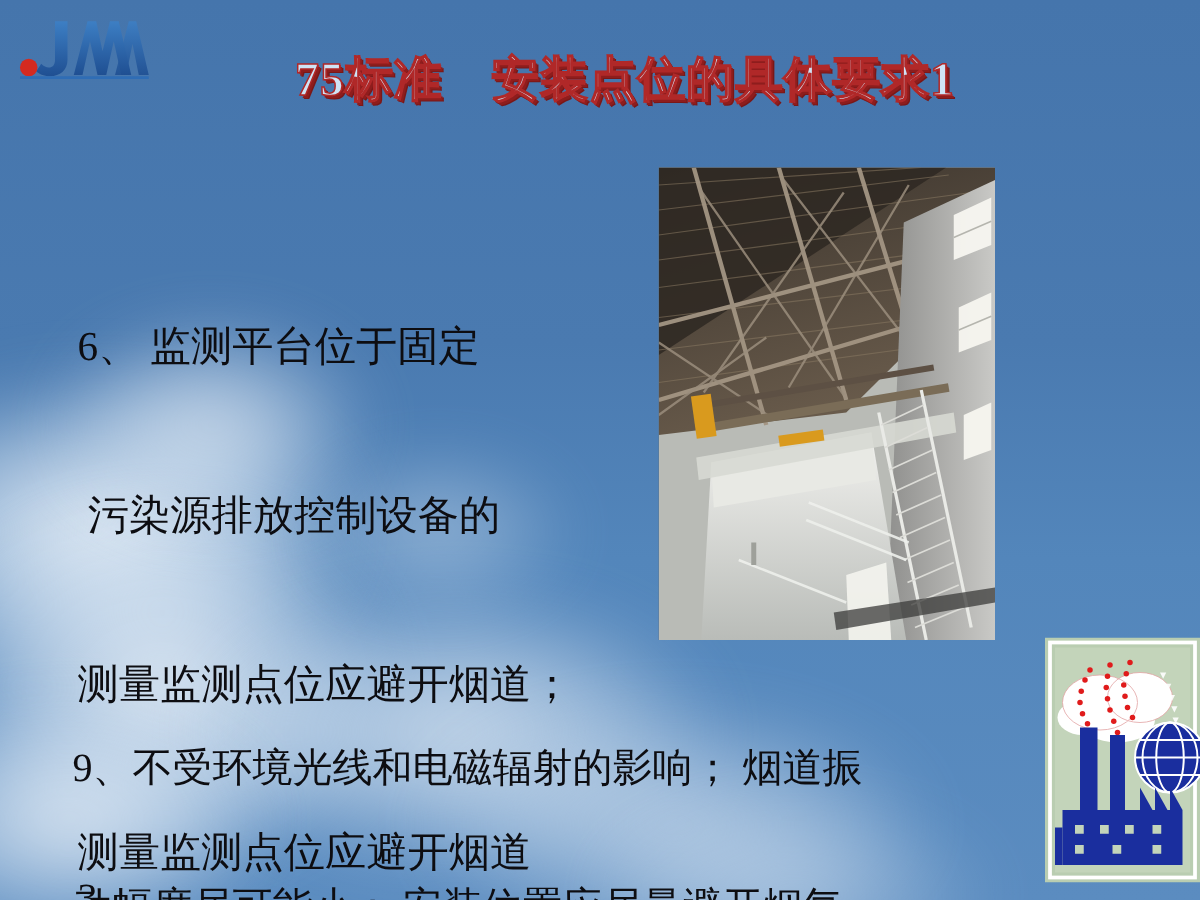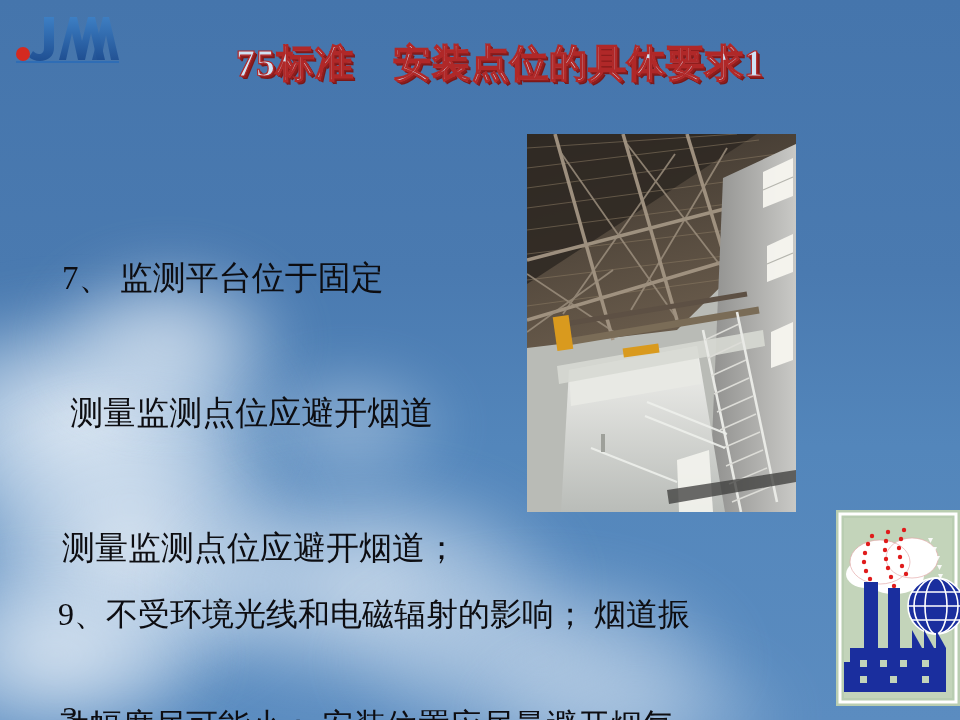--- a/index.html
+++ b/index.html
@@ -246,23 +246,24 @@
 
       <path d="M150 326 L182 316 L186 378 L152 378 Z" fill="#f4f4ee" opacity="0.9"></path>
 
       <rect x="74" y="300" width="4" height="18" fill="#9ea09a"></rect>
 
       <path d="M140 356 L269 336 L269 348 L142 370 Z" fill="#3b3b39" opacity="0.75"></path>
     </svg>
   </div>
 
   <div class="body-text">
-    <span class="ln">7、 监测平台位于固定</span>
-    <span class="ln"> 测量监测点位应避开烟道</span>
+    <span class="ln">6、 监测平台位于固定</span>
+    <span class="ln"> 污染源排放控制设备的</span>
     <span class="ln">测量监测点位应避开烟道；</span>
+    <span class="ln">测量监测点位应避开烟道</span>
     
     
     
     
   </div>
 
   <div class="para2">
     <span class="ln">9、不受环境光线和电磁辐射的影响； 烟道振</span>
     <span class="ln">动幅度尽可能小； 安装位置应尽量避开烟气</span>
     

